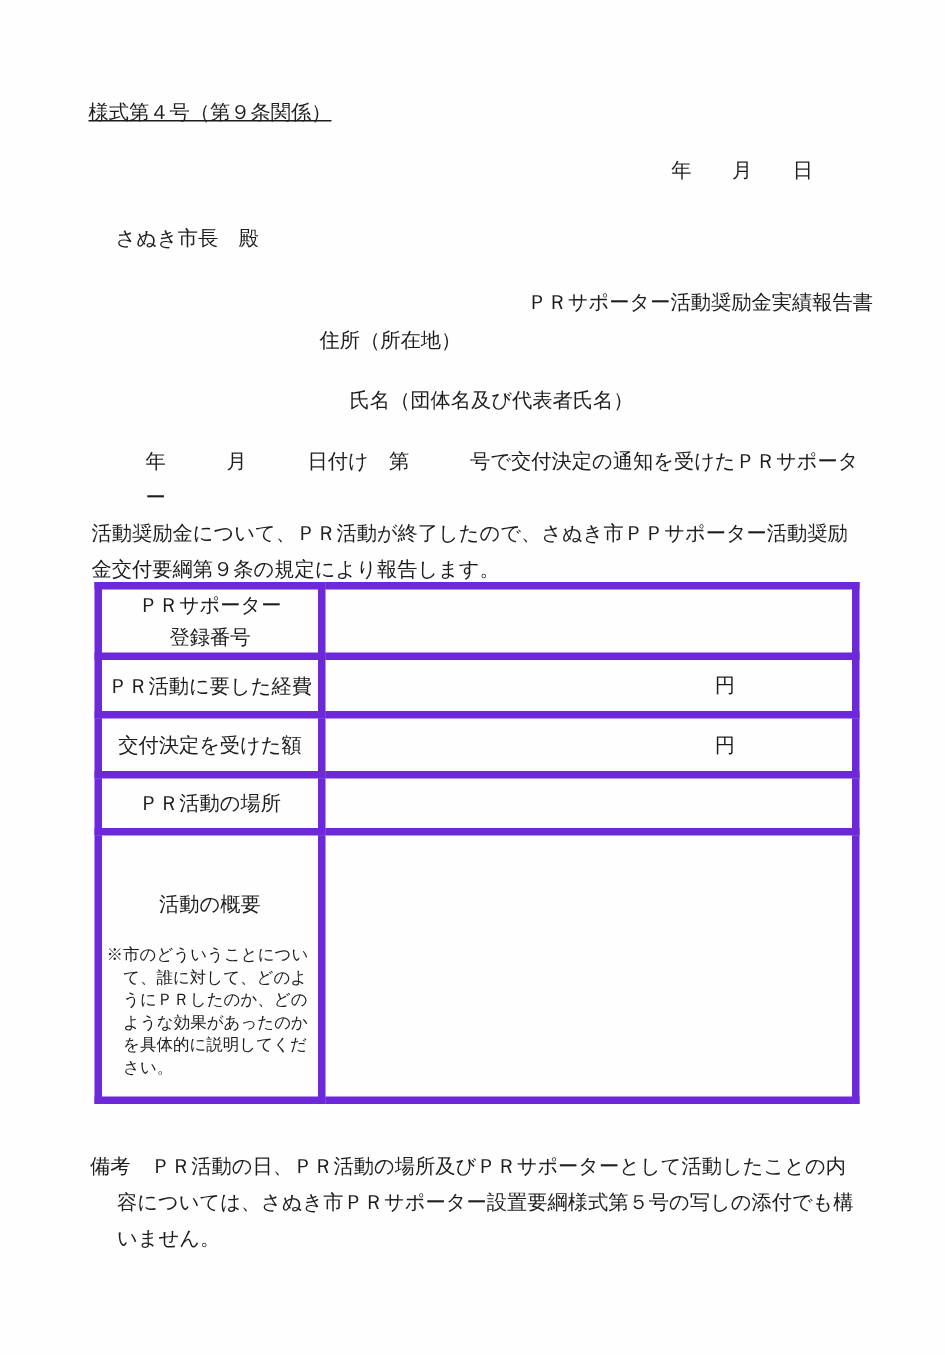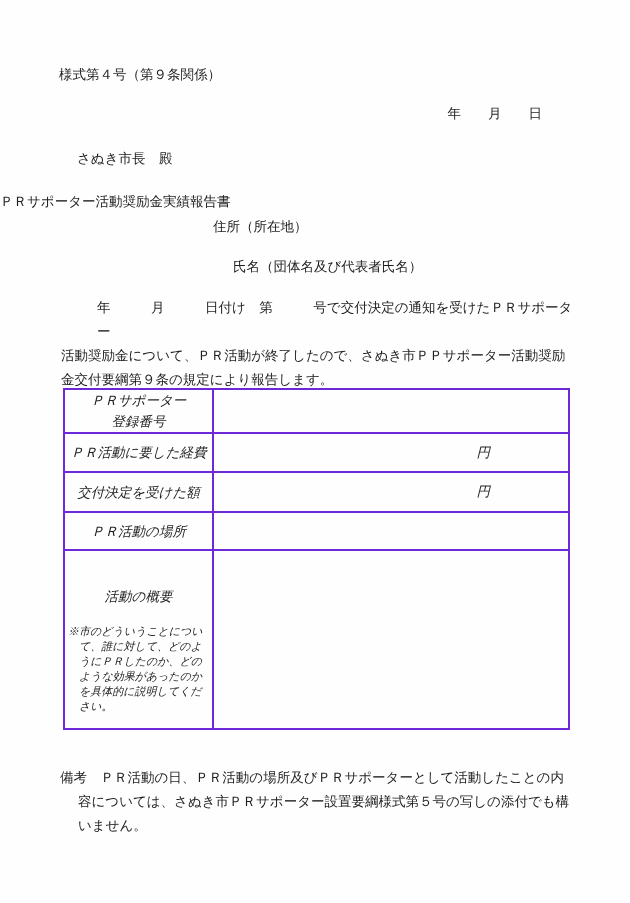--- a/index.html
+++ b/index.html
@@ -12,24 +12,24 @@
     width: 630px;
     height: 903px;
     background: #fefefe;
     color: #1d1d1d;
     font-family: "Liberation Serif", "DejaVu Serif", serif;
     font-size: 13.5px;
     overflow: hidden;
   }
   .prewrap { white-space: pre-line; }
 
-  .form-number   { position: absolute; left: 59px;  top: 66px; }
+  .form-number   { position: absolute; left: 59px;  top: 66px; text-decoration: underline; }
   .date-line     { position: absolute; top: 105px;  right: 88px; }
   .addressee     { position: absolute; left: 77px;  top: 150px; }
-  .doc-title     { position: absolute; top: 193px;  left: 0; width: 582px; text-align: left; }
+  .doc-title     { position: absolute; top: 193px;  left: 0; width: 582px; text-align: right; }
   .address-label { position: absolute; left: 213px; top: 218px; text-align: right; }
   .name-label    { position: absolute; left: 213px; top: 258px; margin-left: 20px; }
 
   .body-par {
     position: absolute;
     left: 61px;
     top: 296px;
     width: 512px;
     line-height: 24px;
   }
@@ -39,24 +39,23 @@
     position: absolute;
     left: 63px;
     top: 388px;
     width: 505px;
     border-collapse: collapse;
     table-layout: fixed;
     font-size: 13.5px;
     color: #1d1d1d;
   }
   .form-table td {
-    border: 2px solid #6d28d9;
+    border: 5px solid #6d28d9;
     padding: 0;
     vertical-align: middle;
-    font-style: italic;
   }
   .col-label { width: 149px; }
   .col-value { width: 356px; }
 
   .row-registration { height: 44px; }
   .row-expense      { height: 39px; }
   .row-decided      { height: 40px; }
   .row-date         { height: 38px; }
   .row-place        { height: 38px; }
   .row-overview     { height: 179px; }

